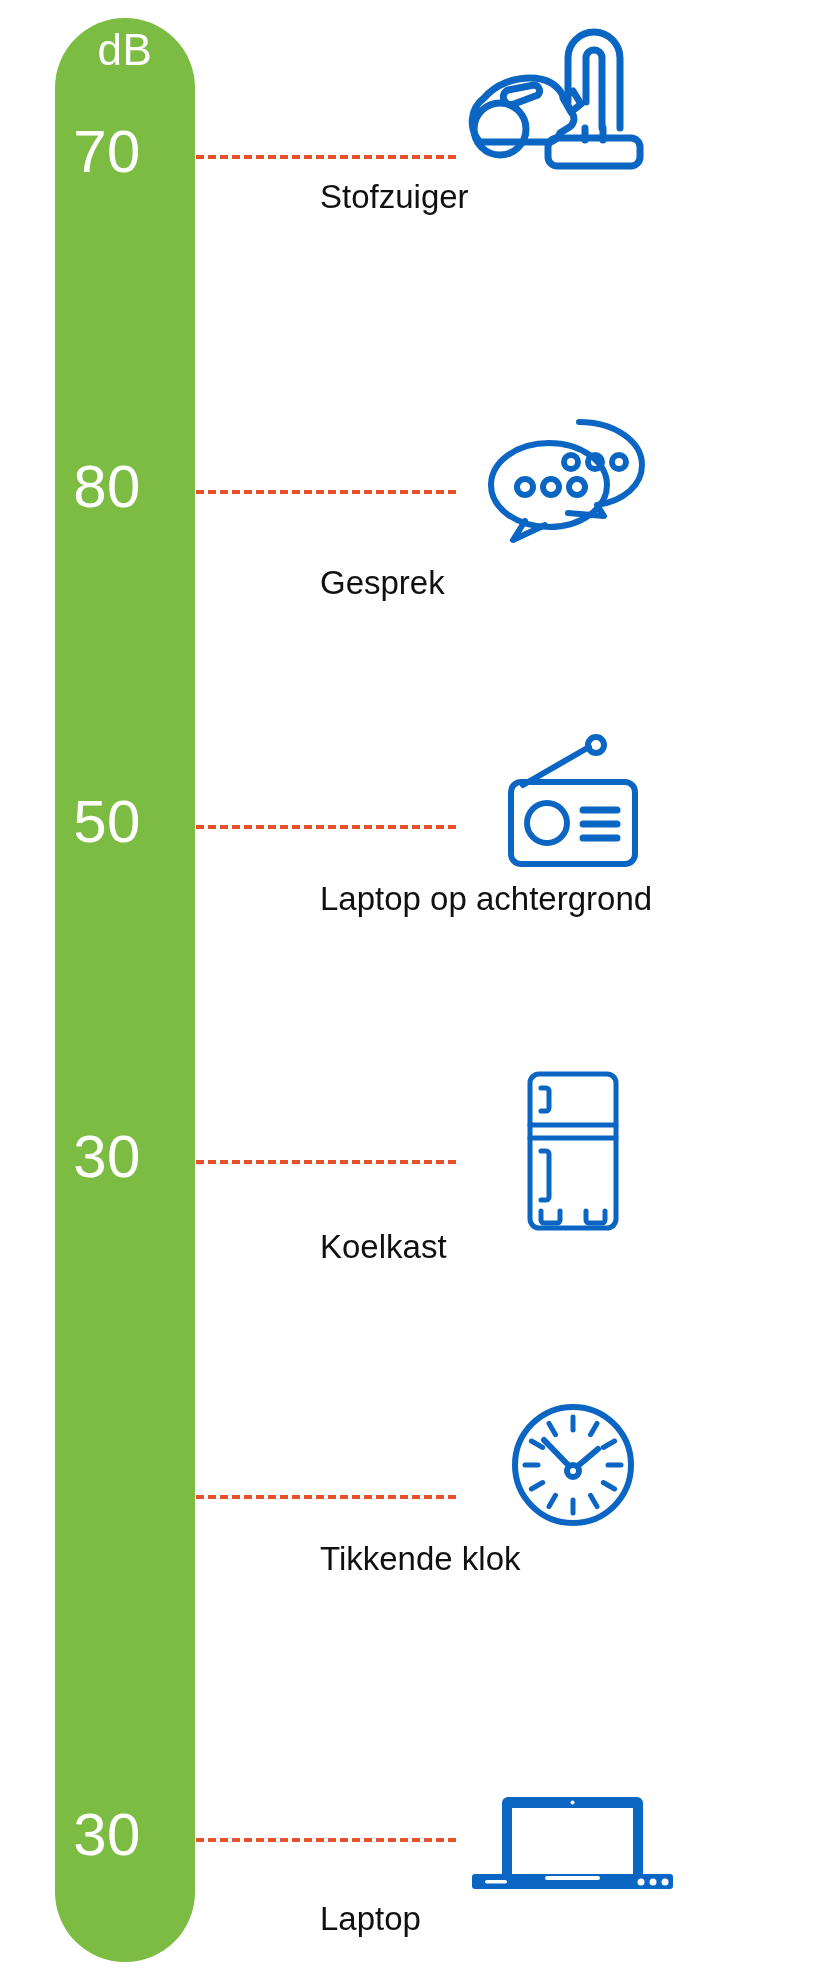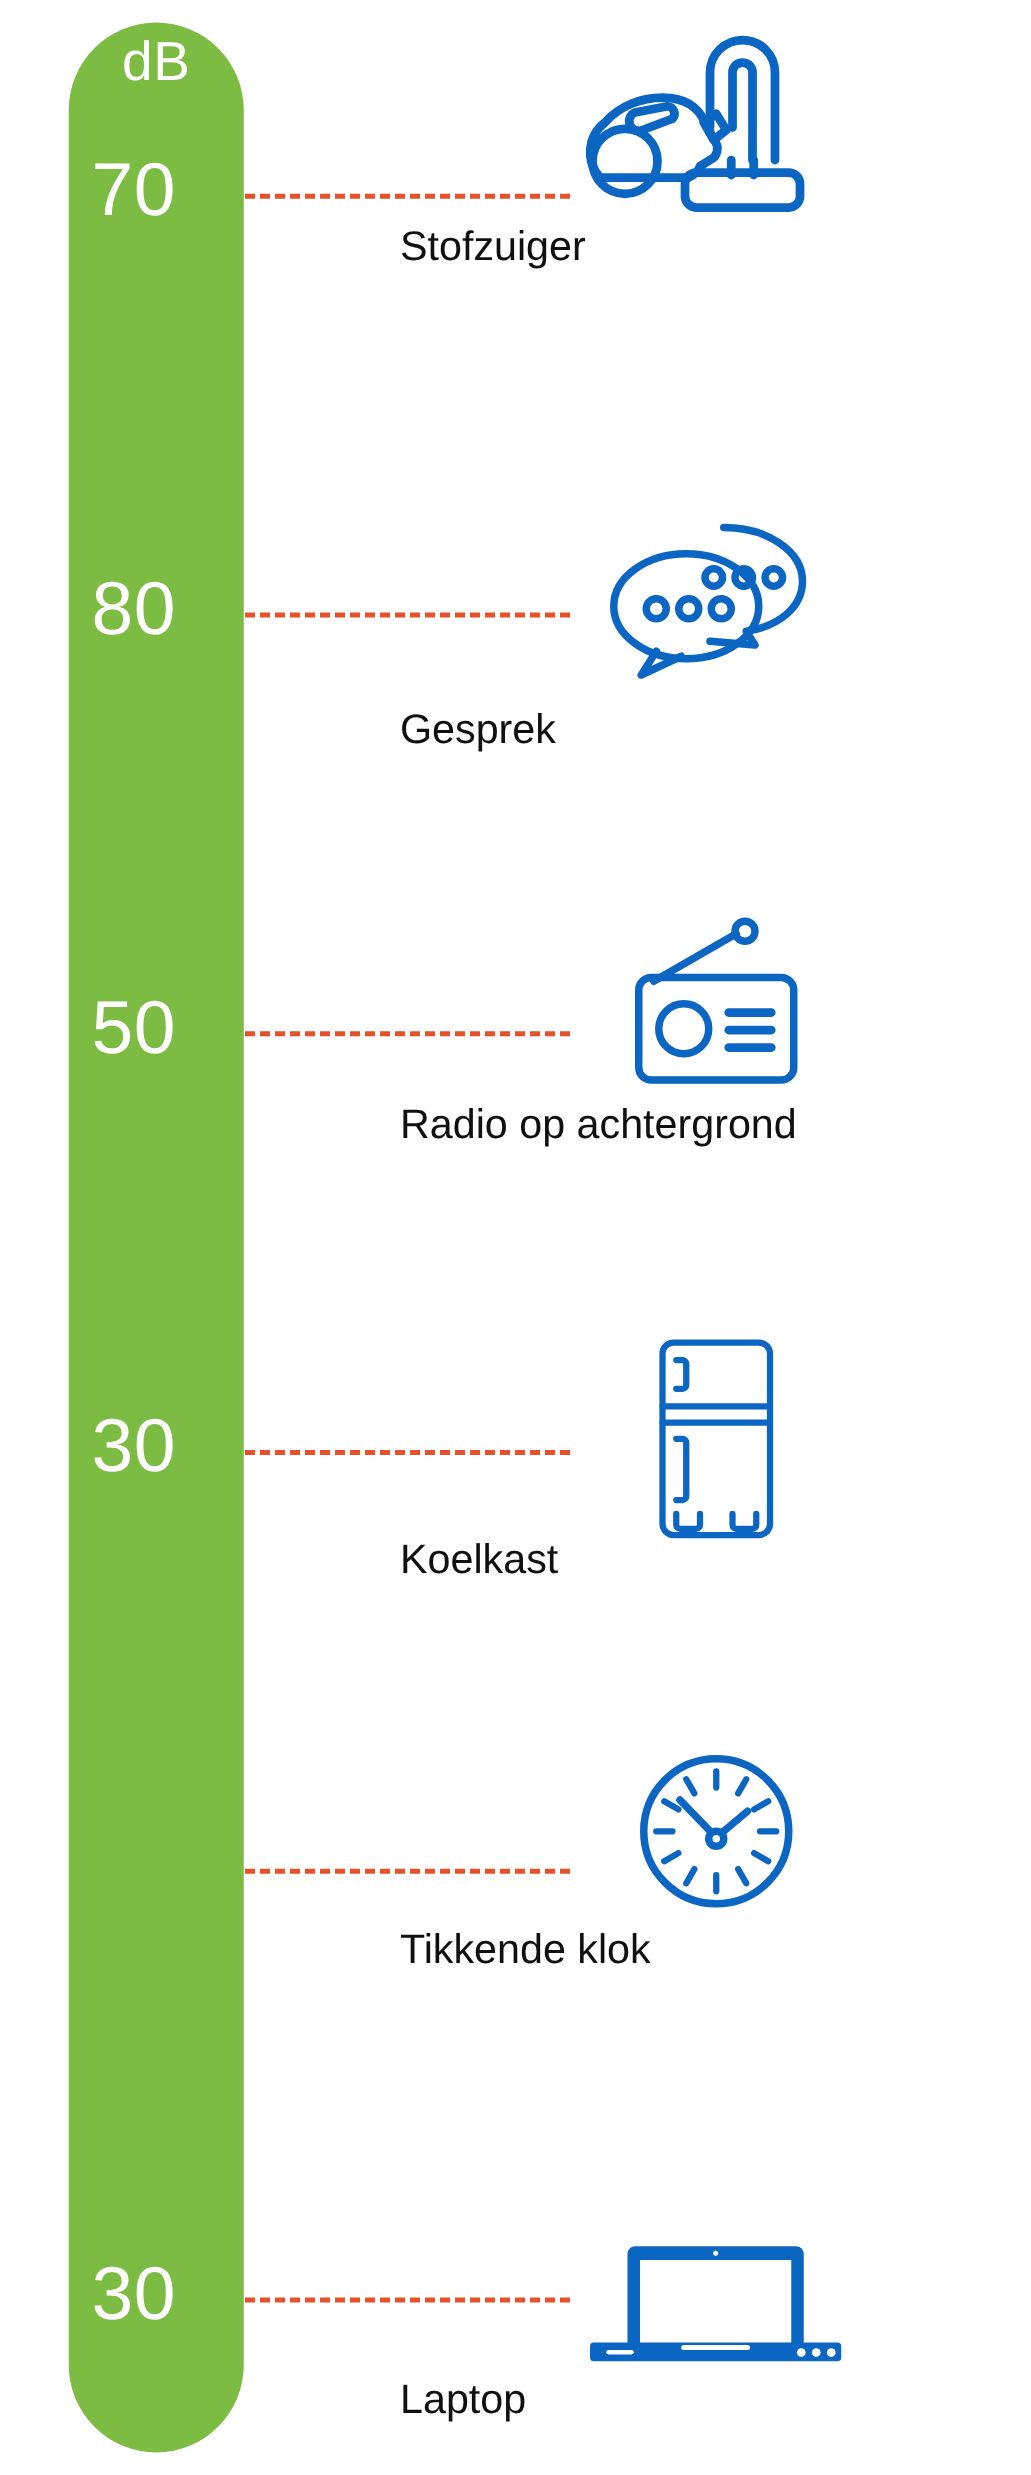--- a/index.html
+++ b/index.html
@@ -154,21 +154,21 @@
         <path d="M30 50 L96 12"></path>
         <circle cx="103" cy="10" r="8"></circle>
 
         <rect x="18" y="47" width="124" height="82" rx="10"></rect>
 
         <circle cx="54" cy="88" r="20"></circle>
 
         <path d="M90 75 L124 75 M90 89 L124 89 M90 103 L124 103" stroke-width="7"></path>
       </svg>
     </span>
-    <span class="caption">Radio op achtergrond</span>
+    <span class="caption">Laptop op achtergrond</span>
   </div>
 
   <div class="item" style="top:1068px">
     <span class="icon-wrap">
       <svg width="120" height="150" viewBox="0 0 120 150" fill="none" stroke="#0b66c3" stroke-width="5" stroke-linecap="round" stroke-linejoin="round">
 
         <rect x="17" y="6" width="86" height="154" rx="9"></rect>
 
         <path d="M17 57 L103 57 M17 70 L103 70"></path>
 

